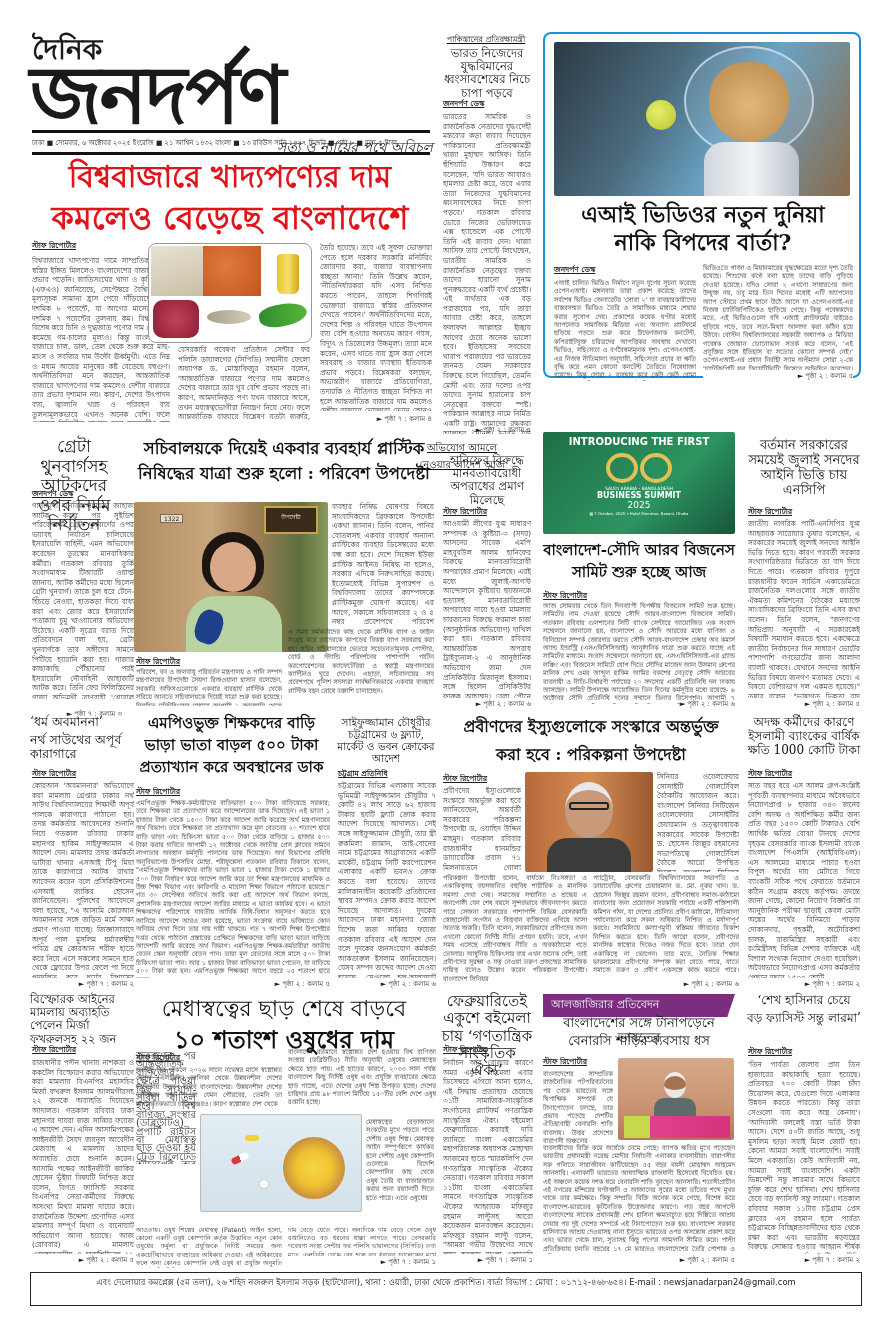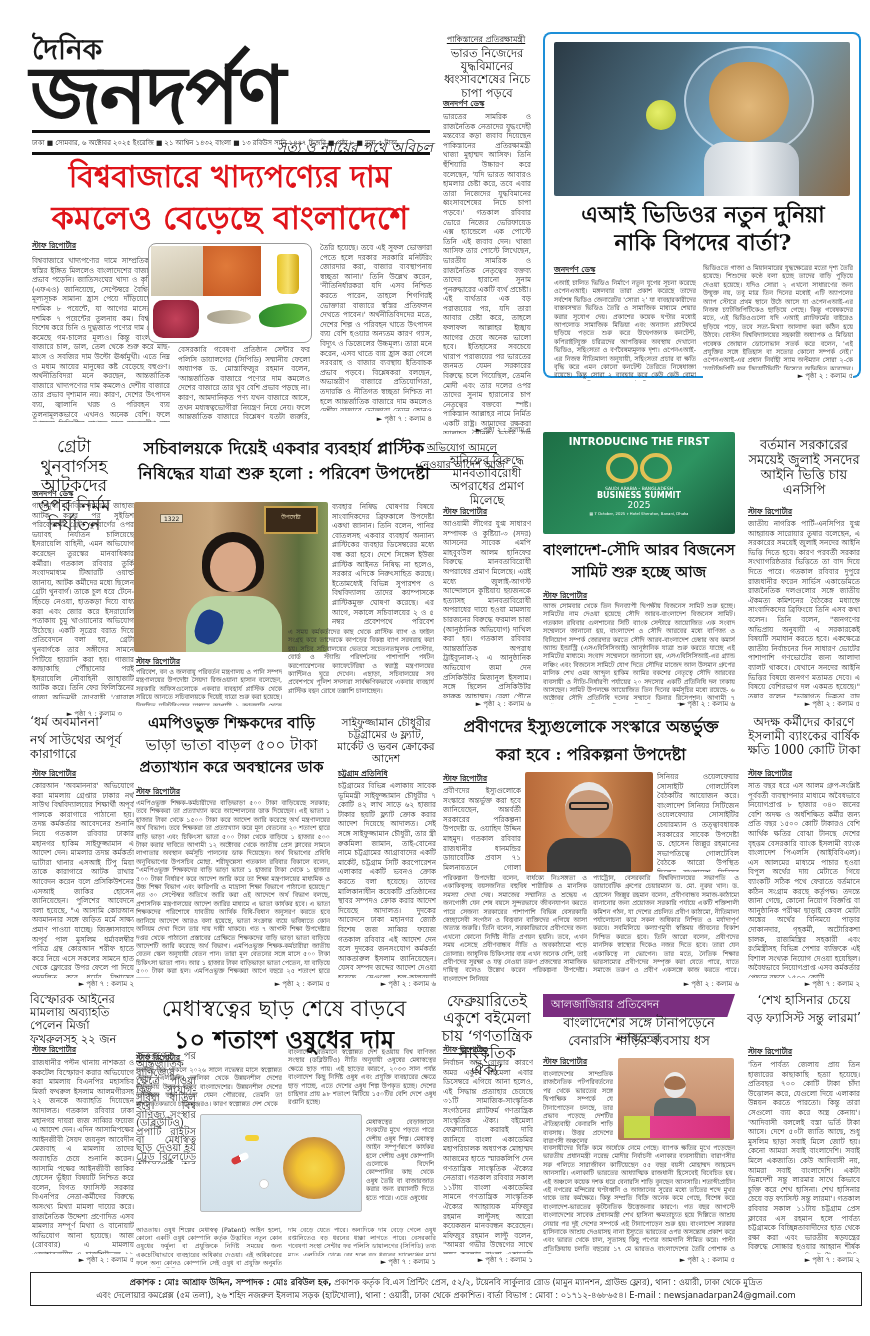--- a/index.html
+++ b/index.html
@@ -127,21 +127,21 @@
 <div class="abs body-text" data-name="ncp-body" style="left:748px;top:519px;width:112px;height:185px;">জাতীয় নাগরিক পার্টি-এনসিপির যুগ্ম আহ্বায়ক সারোয়ার তুষার বলেছেন, এ সরকারের সময়েই জুলাই সনদের আইনি ভিত্তি দিতে হবে। কারণ পরবর্তী সরকার সংখ্যাগরিষ্ঠতার ভিত্তিতে তা বাদ দিয়ে দিতে পারে। গতকাল রবিবার দুপুরে রাজধানীর ফরেন সার্ভিস একাডেমিতে রাজনৈতিক দলগুলোর সঙ্গে জাতীয় ঐকমত্য কমিশনের বৈঠকের মধ্যাহ্নে সাংবাদিকদের ব্রিফিংয়ে তিনি এসব কথা বলেন। তিনি বলেন, "জনগণের অভিপ্রায় অনুযায়ী এ সরকারকেই বিষয়টি সমাধান করতে হবে। একক্ষেত্রে জাতীয় নির্বাচনের দিন সাধারণ ভোটের পাশাপাশি গণভোটের জন্য আলাদা ব্যালট থাকবে। যেখানে সনদের আইনি ভিত্তির বিষয়ে জনগণ মতামত দেবে। এ বিষয়ে বেশিরভাগ দল একমত হয়েছে।" তুষার বলেন, "ভাষাগত ভিন্নতা বাদ দিলে জুলাই সনদের</div>
 <div class="abs cont" data-name="ncp-continued" style="left:748px;top:698px;width:112px;background:#fff;">► পৃষ্ঠা ২ : কলাম ৫</div>
 
 <div class="abs hl" data-name="north-south-headline-1" style="left:30px;top:715px;width:100px;font-size:12.5px;text-align:left;">‘ধর্ম অবমাননা’</div>
 <div class="abs hl" data-name="north-south-headline-2" style="left:30px;top:733px;width:100px;font-size:12.5px;text-align:left;">নর্থ সাউথের অপূর্ব কারাগারে</div>
 <div class="abs byline" data-name="north-south-byline" style="left:32px;top:768px;">স্টাফ রিপোর্টার</div>
 <div class="abs body-text" data-name="north-south-body" style="left:32px;top:781px;width:102px;height:200px;">কোরআন 'অবমাননার' অভিযোগে করা মামলায় গ্রেপ্তার ঢাকার নর্থ সাউথ বিশ্ববিদ্যালয়ের শিক্ষার্থী অপূর্ব পালকে কারাগারে পাঠানো হয়। তদন্ত কর্মকর্তার আবেদনের শুনানি নিয়ে গতকাল রবিবার ঢাকার মহানগর হাকিম সাইফুজ্জামান এ আদেশ দেন। মামলার তদন্ত কর্মকর্তা ভাটারা থানার এসআই টিপু মিয়া তাকে কারাগারে আটক রাখার আবেদন করেন বলে প্রসিকিউশনের এসআই জাকির হোসেন জানিয়েছেন। পুলিশের আবেদনে বলা হয়েছে, "এ আসামি কোরআন অবমাননার সঙ্গে জড়িত মর্মে সাক্ষ্য প্রমাণ পাওয়া যাচ্ছে। জিজ্ঞাসাবাদে অপূর্ব পাল মুসলিম ধর্মাবলম্বীর পবিত্র গ্রন্থ কোরআন শরীফ হাতে করে নিয়ে এসে সকলের সামনে হাত থেকে ফ্লোরের উপর ফেলে পা দিয়ে পদদলিত করে ধর্মের বিশ্বাসের অবমাননা করে মুসলমানদের অনুভূতিতে আঘাত হানার কথা স্বীকার করেছে।" মামলার তদন্ত অব্যাহত</div>
 <div class="abs cont" data-name="north-south-continued" style="left:32px;top:978px;width:102px;background:#fff;">► পৃষ্ঠা ৭ : কলাম ২</div>
 
 <div class="abs hl" data-name="mpo-headline-1" style="left:134px;top:715px;width:195px;font-size:15px;font-weight:bold;">এমপিওভুক্ত শিক্ষকদের বাড়ি</div>
-<div class="abs hl" data-name="mpo-headline-2" style="left:134px;top:737px;width:195px;font-size:15px;font-weight:normal;">ভাড়া ভাতা বাড়ল ৫০০ টাকা</div>
+<div class="abs hl" data-name="mpo-headline-2" style="left:134px;top:737px;width:195px;font-size:15px;font-weight:bold;">ভাড়া ভাতা বাড়ল ৫০০ টাকা</div>
 <div class="abs hl" data-name="mpo-headline-3" style="left:134px;top:759px;width:195px;font-size:15px;font-weight:bold;">প্রত্যাখ্যান করে অবস্থানের ডাক</div>
 <div class="abs byline" data-name="mpo-byline" style="left:136px;top:786px;">স্টাফ রিপোর্টার</div>
 <div class="abs body-text" data-name="mpo-body" style="left:136px;top:799px;width:194px;height:184px;font-size:6.4px;line-height:8.4px;">এমপিওভুক্ত শিক্ষক-কর্মচারীদের বাড়িভাড়া ৫০০ টাকা বাড়িয়েছে সরকার; তবে শিক্ষকরা তা প্রত্যাখ্যান করে আন্দোলনের ডাক দিয়েছেন। এই ভাতা ১ হাজার টাকা থেকে ১৫০০ টাকা করে আদেশ জারি করেছে অর্থ মন্ত্রণালয়ের অর্থ বিভাগ। তবে শিক্ষকরা তা প্রত্যাখ্যান করে মূল বেতনের ২০ শতাংশ হারে বাড়ি ভাড়া এবং চিকিৎসা ভাতা ৫০০ টাকা থেকে বাড়িয়ে ১ হাজার ৫০০ টাকা করার দাবিতে আগামী ১২ অক্টোবর থেকে জাতীয় প্রেস ক্লাবের সামনে লাগাতার অবস্থান কর্মসূচি পালনের ডাক দিয়েছেন। অর্থ বিভাগের প্রবিধি অনুবিভাগের উপসচিব মোছা. শরীফুন্নেসা গতকাল রবিবার বিকালে বলেন, "এমপিওভুক্ত শিক্ষকদের বাড়ি ভাড়া ভাতা ১ হাজার টাকা থেকে ১ হাজার ৫০০ টাকা নির্ধারণ করে আদেশ জারি করে তা শিক্ষা মন্ত্রণালয়ের মাধ্যমিক ও উচ্চ শিক্ষা বিভাগ এবং কারিগরি ও মাদ্রাসা শিক্ষা বিভাগে পাঠানো হয়েছে।" গত ৩০ সেপ্টেম্বর অতিথে জারি করা ওই আদেশে অর্থ বিভাগ বলছে, প্রশাসনিক মন্ত্রণালয়ের আদেশ জারির মাধ্যমে এ ভাতা কার্যকর হবে। এ ভাতা শিক্ষকদের পরিশোধে যাবতীয় আর্থিক বিধি-বিধান অনুসরণ করতে হবে জানিয়ে আদেশে আরও বলা হয়েছে, ভাতা সংক্রান্ত ব্যয়ে ভবিষ্যতে কোন অনিয়ম দেখা দিলে তার দায় দায়ী থাকবে। গত ৭ আগস্ট শিক্ষা উপদেষ্টার দপ্তর থেকে পাঠানো প্রস্তাবের প্রেক্ষিতে শিক্ষকদের বাড়ি ভাড়া ভাতা বাড়িয়ে আদেশটি জারি করেছে অর্থ বিভাগ। এমপিওভুক্ত শিক্ষক-কর্মচারীরা জাতীয় বেতন স্কেল অনুযায়ী বেতন পান। তারা মূল বেতনের সঙ্গে মাসে ৫০০ টাকা চিকিৎসা ভাতা পান। আর ১ হাজার টাকা বাড়িভাড়া ভাতা পেতেন, যা বাড়িয়ে ৫০০ টাকা করা হল। এমপিওভুক্ত শিক্ষকরা আগে বছরে ২৫ শতাংশ হারে বছরে</div>
 <div class="abs cont" data-name="mpo-continued" style="left:136px;top:978px;width:194px;background:#fff;">► পৃষ্ঠা ২ : কলাম ৫</div>
 
 <div class="abs hl" data-name="saifuzzaman-headline" style="left:336px;top:716px;width:100px;font-size:10.5px;">সাইফুজ্জামান চৌধুরীর চট্টগ্রামের ৬ ফ্ল্যাট, মার্কেট ও ভবন ক্রোকের আদেশ</div>
 <div class="abs byline" data-name="saifuzzaman-byline" style="left:338px;top:768px;">চট্টগ্রাম প্রতিনিধি</div>
 <div class="abs body-text" data-name="saifuzzaman-body" style="left:338px;top:781px;width:98px;height:200px;">চট্টগ্রামের বিভিন্ন এলাকায় সাবেক ভূমিমন্ত্রী সাইফুজ্জামান চৌধুরীর ৭ কোটি ৪২ লাখ সাড়ে ৬২ হাজার টাকার ছয়টি ফ্ল্যাট ক্রোক করার আদেশ দিয়েছে আদালত। সেই সঙ্গে সাইফুজ্জামান চৌধুরী, তার স্ত্রী রুকমিলা জামান, তাই-বোনের নামে চট্টগ্রামের আগ্রাবাদের একটি মার্কেট, চট্টগ্রাম সিটি করপোরেশন এলাকার একটি ভবনও ক্রোক করতে বলা হয়েছে। তাদের মালিকানাধীন কয়েকটি প্রতিষ্ঠানের স্থাবর সম্পদও ক্রোক করার আদেশ দিয়েছে আদালত। দুদকের আবেদনে ঢাকা মহানগর জ্যেষ্ঠ বিশেষ জজ সাব্বির ফয়েজ গতকাল রবিবার এই আদেশ দেন বলে দুদকের জনসংযোগ কর্মকর্তা আকতারুল ইসলাম জানিয়েছেন। যেসব সম্পদ জব্দের আদেশ দেওয়া হয়েছে, সেগুলো হল-কালুরঘাট শিল্প এলাকায় আরামিট পিএলসি এবং এর অবকাঠামো ও যন্ত্রপাতি, আরামিট সিমেন্ট লিমিটেডের অবকাঠামো</div>
 <div class="abs cont" data-name="saifuzzaman-continued" style="left:338px;top:978px;width:98px;background:#fff;">► পৃষ্ঠা ২ : কলাম ৬</div>
 
@@ -204,20 +204,17 @@
 <div class="abs body-text" data-name="benarasi-body" style="left:543px;top:1144px;width:192px;height:114px;font-size:6.4px;line-height:8.4px;">ব্যবসায়ীদের বিক্রি কমে অর্ধেকে নেমে গেছে। ব্যাপক ক্ষতির মুখে পড়েছেন ভারতীয় প্রধানমন্ত্রী নরেন্দ্র মোদীর নির্বাচনী এলাকার ব্যবসায়ীরা। বারাণসীর সরু গলিতে সারাজীবন কাটিয়েছেন ৫৫ বছর বয়সী মোহাম্মদ আহমেদ আনসারি। এলাকাটি ভারতের আধ্যাত্মিক রাজধানী হিসেবেই বিবেচিত হয়। এই অঞ্চলে কয়েক দশক ধরে বেনারসি শাড়ি বুনছেন আনসারি। শতাব্দীপ্রাচীন এই নগরের মন্দিরের ঘণ্টাধ্বনি ও আজানের সুরের মধ্যে তাঁতের শব্দে মুখর থাকে তার কর্মক্ষেত্র। কিন্তু সম্প্রতি বিক্রি অনেক কমে গেছে, বিশেষ করে বাংলাদেশ-ভারতের কূটনৈতিক উত্তেজনার কারণে। গত বছর আগস্টে বাংলাদেশের সাবেক প্রধানমন্ত্রী শেখ হাসিনা ক্ষমতাচ্যুত হয়ে দিল্লিতে আশ্রয় নেয়ার পর দুই দেশের সম্পর্কে এই টানাপোড়েন শুরু হয়। বাংলাদেশ সরকার হাসিনাকে আশ্রয় দেওয়াসহ নানা ইস্যুতে ভারতের ওপর অসন্তোষ প্রকাশ করে এবং ভারত থেকে চাল, সুতাসহ কিছু পণ্যের আমদানি সীমিত করে। পাল্টা প্রতিক্রিয়ায় চলতি বছরের ১৭ মে ভারতও বাংলাদেশের তৈরি পোশাক ও প্রক্রিয়াজাত</div>
 <div class="abs cont" data-name="benarasi-continued" style="left:543px;top:1254px;width:192px;background:#fff;">► পৃষ্ঠা ২ : কলাম ৫</div>
 
 <div class="abs hl" data-name="larma-headline-1" style="left:746px;top:994px;width:116px;font-size:12px;">‘শেখ হাসিনার চেয়ে</div>
 <div class="abs hl" data-name="larma-headline-2" style="left:746px;top:1012px;width:116px;font-size:12px;">বড় ফ্যাসিস্ট সন্তু লারমা’</div>
 <div class="abs byline" data-name="larma-byline" style="left:748px;top:1046px;">স্টাফ রিপোর্টার</div>
 <div class="abs body-text" data-name="larma-body" style="left:748px;top:1060px;width:112px;height:198px;">'তিন পার্বত্য জেলায় প্রায় তিন হাজারের কাছাকাছি হত্যা হয়েছে। প্রতিবছর ৭০০ কোটি টাকা চাঁদা উত্তোলন করে, যেগুলো দিয়ে এলাকার উন্নয়ন করতে পারতো। কিন্তু তারা সেগুলো ব্যয় করে অস্ত্র কেনায়'। 'আদিবাসী বললেই বস্তা ভর্তি টাকা আসে। দেশে ৫০টা জাতি আছে, শুধু মুসলিম ছাড়া সবাই মিলে জোট হয়। কেনো আমরা সবাই বাংলাদেশি। সবাই মিলে একজাতি। কেউ আদিবাসী নয়, আমরা সবাই বাংলাদেশি। একটা ভিন্নদেশী সন্তু লারমার সাথে কিভাবে চুক্তি করে শেখ হাসিনা। শেখ হাসিনার চেয়ে বড় ফ্যাসিস্ট সন্তু লারমা'। গতকাল রবিবার সকাল ১১টায় চট্টগ্রাম প্রেস ক্লাবের এস রহমান হলে পার্বত্য চট্টগ্রামকে বিচ্ছিন্নতাবাদীদের হাত থেকে রক্ষা করা এবং ভারতীয় ষড়যন্ত্রের বিরুদ্ধে সোচ্চার হওয়ার আহ্বান শীর্ষক সংবাদ সম্মেলনে সিএইচটি সম্প্রীতি জোটের সমন্বয়ক থোয়াইচিং মং শাক এসব</div>
 <div class="abs cont" data-name="larma-continued" style="left:748px;top:1254px;width:112px;background:#fff;">► পৃষ্ঠা ৭ : কলাম ২</div>
 
 <div class="abs footer-box" data-name="imprint-footer" style="left:30px;top:1272px;width:832px;height:34px;">
-  <div data-name="imprint-line-1">
-    <b data-name="publisher-editor">প্রকাশক : মোঃ আশ্রাফ উদ্দিন, সম্পাদক : মোঃ রবিউল হক,</b><span data-name="printer-address"> প্রকাশক কর্তৃক বি.এস প্রিন্টিং প্রেস, ৫২/২, টয়েনবি সার্কুলার রোড (মামুন ম্যানশন, গ্রাউন্ড ফ্লোর), থানা : ওয়ারী, ঢাকা থেকে মুদ্রিত</span>
-  </div>
   <div data-name="imprint-line-2">
     <span data-name="office-address">এবং দেলোয়ার কমপ্লেক্স (৫ম তলা), ২৬ শহিদ নজরুল ইসলাম সড়ক (হাটখোলা), থানা : ওয়ারী, ঢাকা থেকে প্রকাশিত। বার্তা বিভাগ : মোবা : ০১৭১২-৪৬৮৬৫৪।</span>
     <span data-name="email-label">E-mail : </span><span data-name="email-link">newsjanadarpan24@gmail.com</span>
   </div>
 </div>
 
 </body></html>

